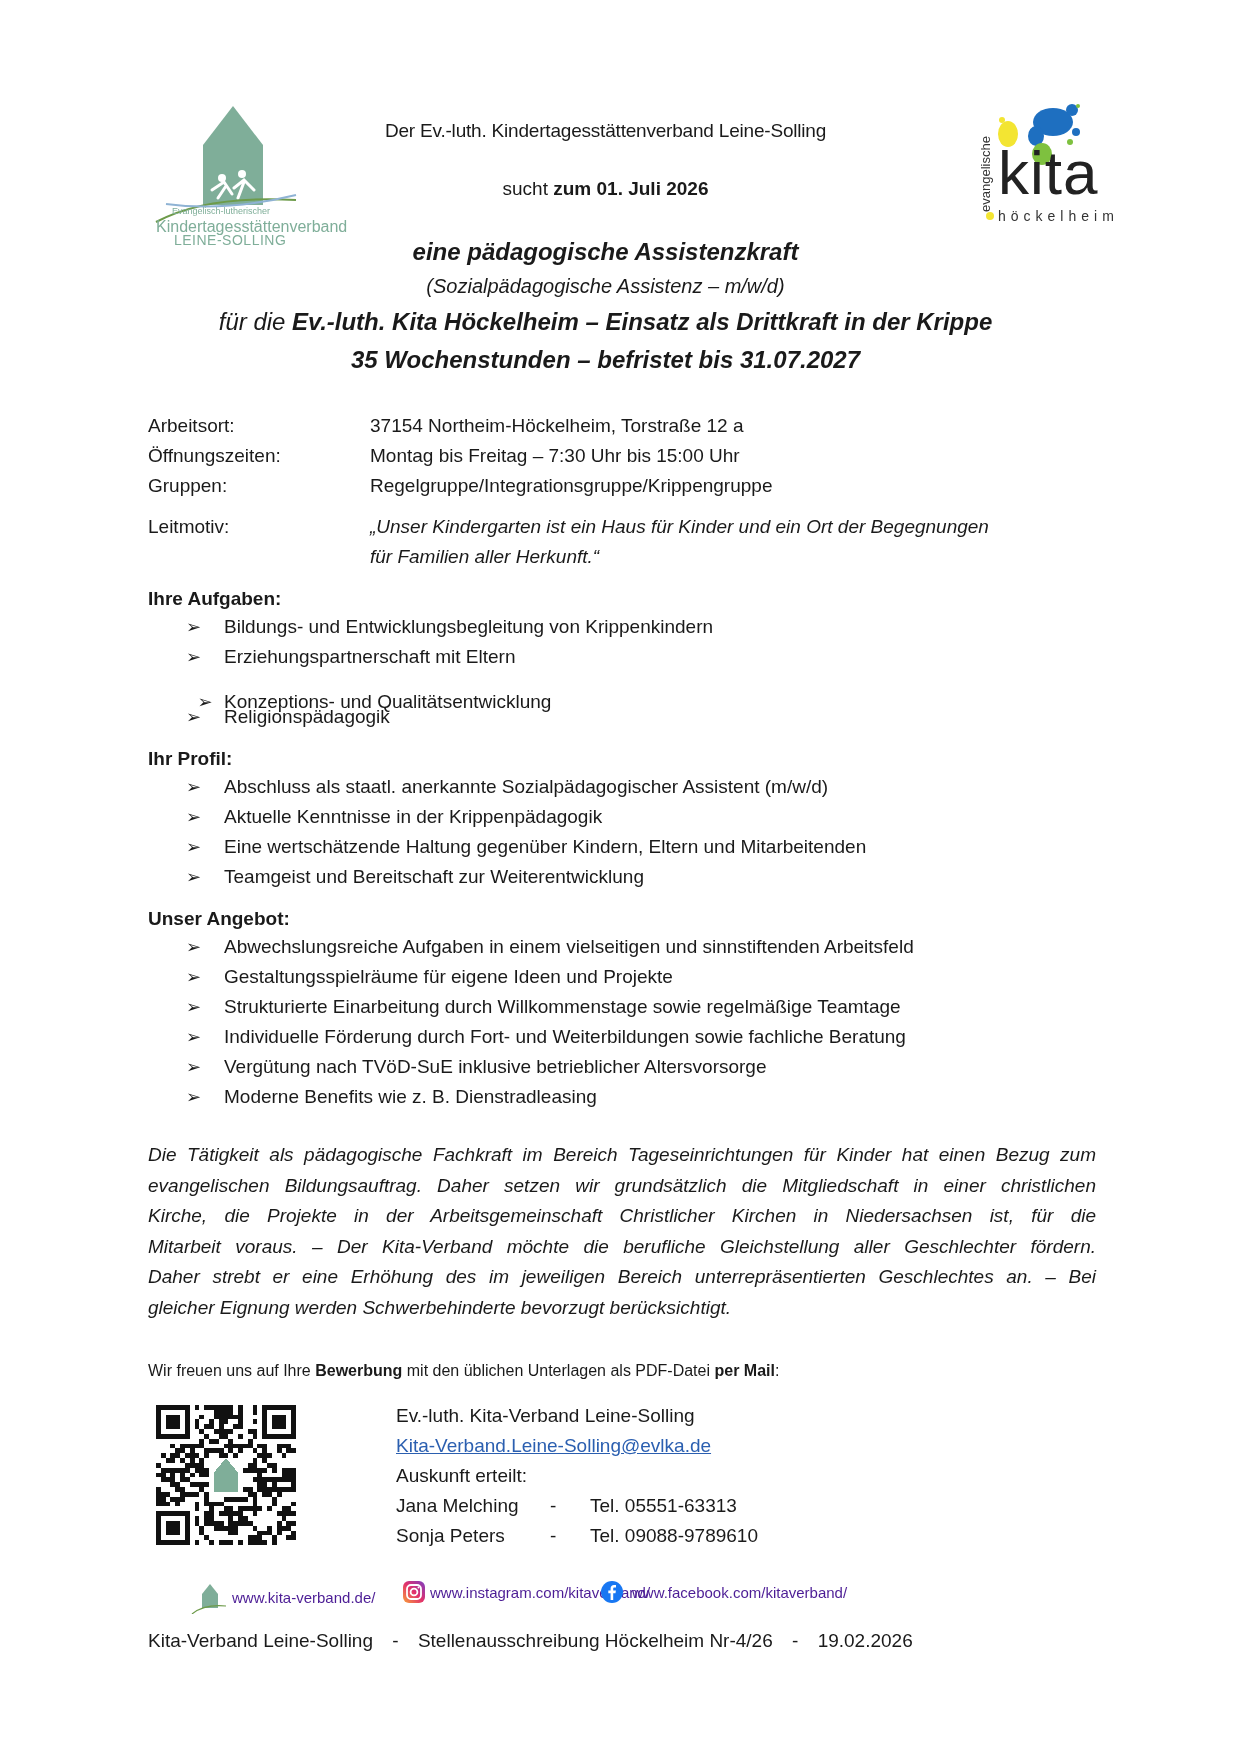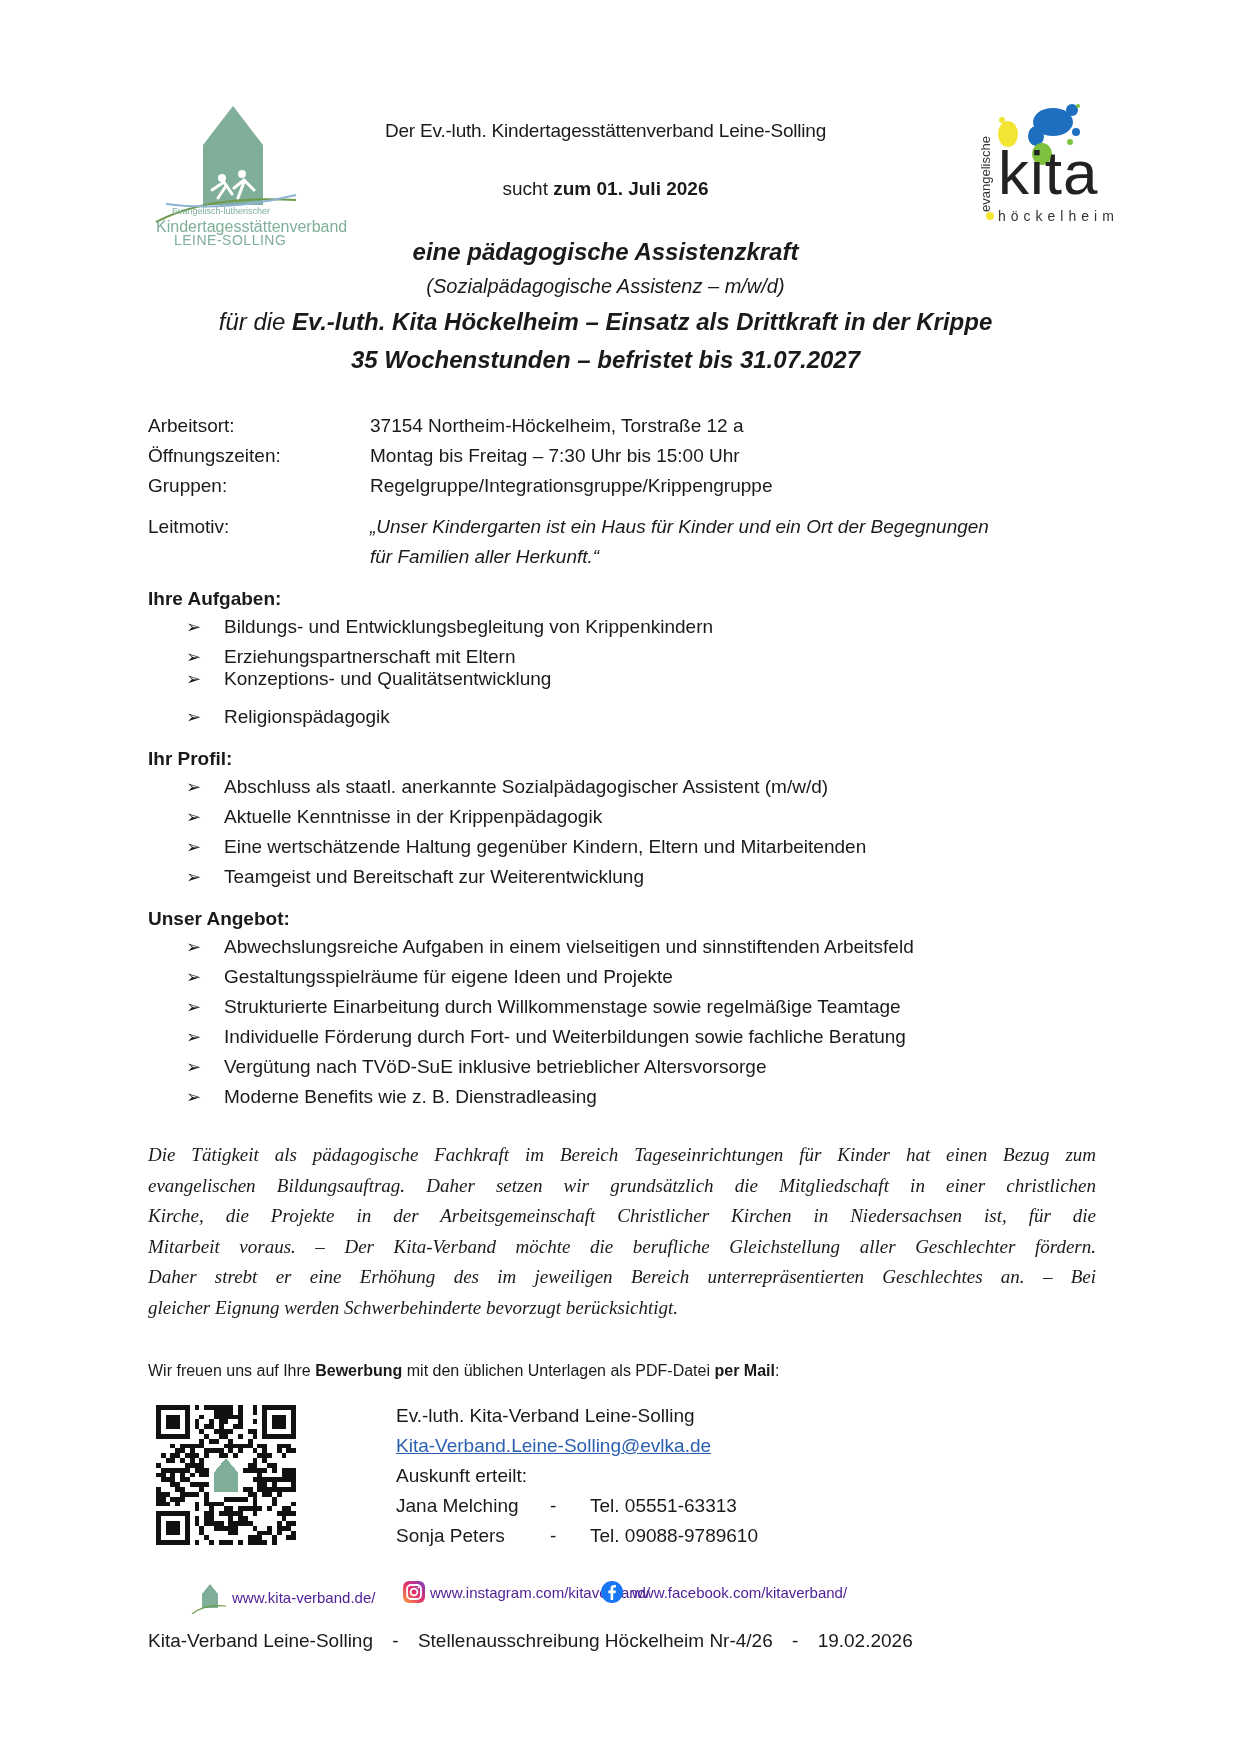--- a/index.html
+++ b/index.html
@@ -96,38 +96,38 @@
   <div class="lbl" style="top:475px;">Gruppen:</div>
   <div class="val" style="top:475px;">Regelgruppe/Integrationsgruppe/Krippengruppe</div>
   <div class="lbl" style="top:516px;">Leitmotiv:</div>
   <div class="val it" style="top:516px;">„Unser Kindergarten ist ein Haus für Kinder und ein Ort der Begegnungen</div>
   <div class="val it" style="top:546px;">für Familien aller Herkunft.“</div>
 </div>
 
 <div class="abs sec-title" style="top:588px;">Ihre Aufgaben:</div>
 <div class="abs li" style="top:616px;"><span class="arrow">➢</span><span>Bildungs- und Entwicklungsbegleitung von Krippenkindern</span></div>
 <div class="abs li" style="top:646px;"><span class="arrow">➢</span><span>Erziehungspartnerschaft mit Eltern</span></div>
-<div class="abs li" style="top:668px;"><span class="arrow">➢</span><span>Konzeptions- und Qualitätsentwicklung</span></div>
+<div class="abs li" style="top:691px;text-align:center;"><span class="arrow">➢</span><span>Konzeptions- und Qualitätsentwicklung</span></div>
 <div class="abs li" style="top:706px;"><span class="arrow">➢</span><span>Religionspädagogik</span></div>
 
 <div class="abs sec-title" style="top:748px;">Ihr Profil:</div>
 <div class="abs li" style="top:776px;"><span class="arrow">➢</span><span>Abschluss als staatl. anerkannte Sozialpädagogischer Assistent (m/w/d)</span></div>
 <div class="abs li" style="top:806px;"><span class="arrow">➢</span><span>Aktuelle Kenntnisse in der Krippenpädagogik</span></div>
 <div class="abs li" style="top:836px;"><span class="arrow">➢</span><span>Eine wertschätzende Haltung gegenüber Kindern, Eltern und Mitarbeitenden</span></div>
 <div class="abs li" style="top:866px;"><span class="arrow">➢</span><span>Teamgeist und Bereitschaft zur Weiterentwicklung</span></div>
 
 <div class="abs sec-title" style="top:908px;">Unser Angebot:</div>
 <div class="abs li" style="top:936px;"><span class="arrow">➢</span><span>Abwechslungsreiche Aufgaben in einem vielseitigen und sinnstiftenden Arbeitsfeld</span></div>
 <div class="abs li" style="top:966px;"><span class="arrow">➢</span><span>Gestaltungsspielräume für eigene Ideen und Projekte</span></div>
 <div class="abs li" style="top:996px;"><span class="arrow">➢</span><span>Strukturierte Einarbeitung durch Willkommenstage sowie regelmäßige Teamtage</span></div>
 <div class="abs li" style="top:1026px;"><span class="arrow">➢</span><span>Individuelle Förderung durch Fort- und Weiterbildungen sowie fachliche Beratung</span></div>
 <div class="abs li" style="top:1056px;"><span class="arrow">➢</span><span>Vergütung nach TVöD-SuE inklusive betrieblicher Altersvorsorge</span></div>
 <div class="abs li" style="top:1086px;"><span class="arrow">➢</span><span>Moderne Benefits wie z. B. Dienstradleasing</span></div>
 
-<div class="abs para" style="top:1140px;font-family:Liberation Serif, serif;">
+<div class="abs para" style="top:1140px;">
   <span class="ln">Die Tätigkeit als pädagogische Fachkraft im Bereich Tageseinrichtungen für Kinder hat einen Bezug zum</span>
   <span class="ln">evangelischen Bildungsauftrag. Daher setzen wir grundsätzlich die Mitgliedschaft in einer christlichen</span>
   <span class="ln">Kirche, die Projekte in der Arbeitsgemeinschaft Christlicher Kirchen in Niedersachsen ist, für die</span>
   <span class="ln">Mitarbeit voraus. – Der Kita-Verband möchte die berufliche Gleichstellung aller Geschlechter fördern.</span>
   <span class="ln">Daher strebt er eine Erhöhung des im jeweiligen Bereich unterrepräsentierten Geschlechtes an. – Bei</span>
   <span class="ln last">gleicher Eignung werden Schwerbehinderte bevorzugt berücksichtigt.</span>
 </div>
 
 <div class="abs apply"><span>Wir freuen uns auf Ihre </span><b>Bewerbung</b><span> mit den üblichen Unterlagen als PDF-Datei </span><b>per Mail</b><span>:</span></div>
 

